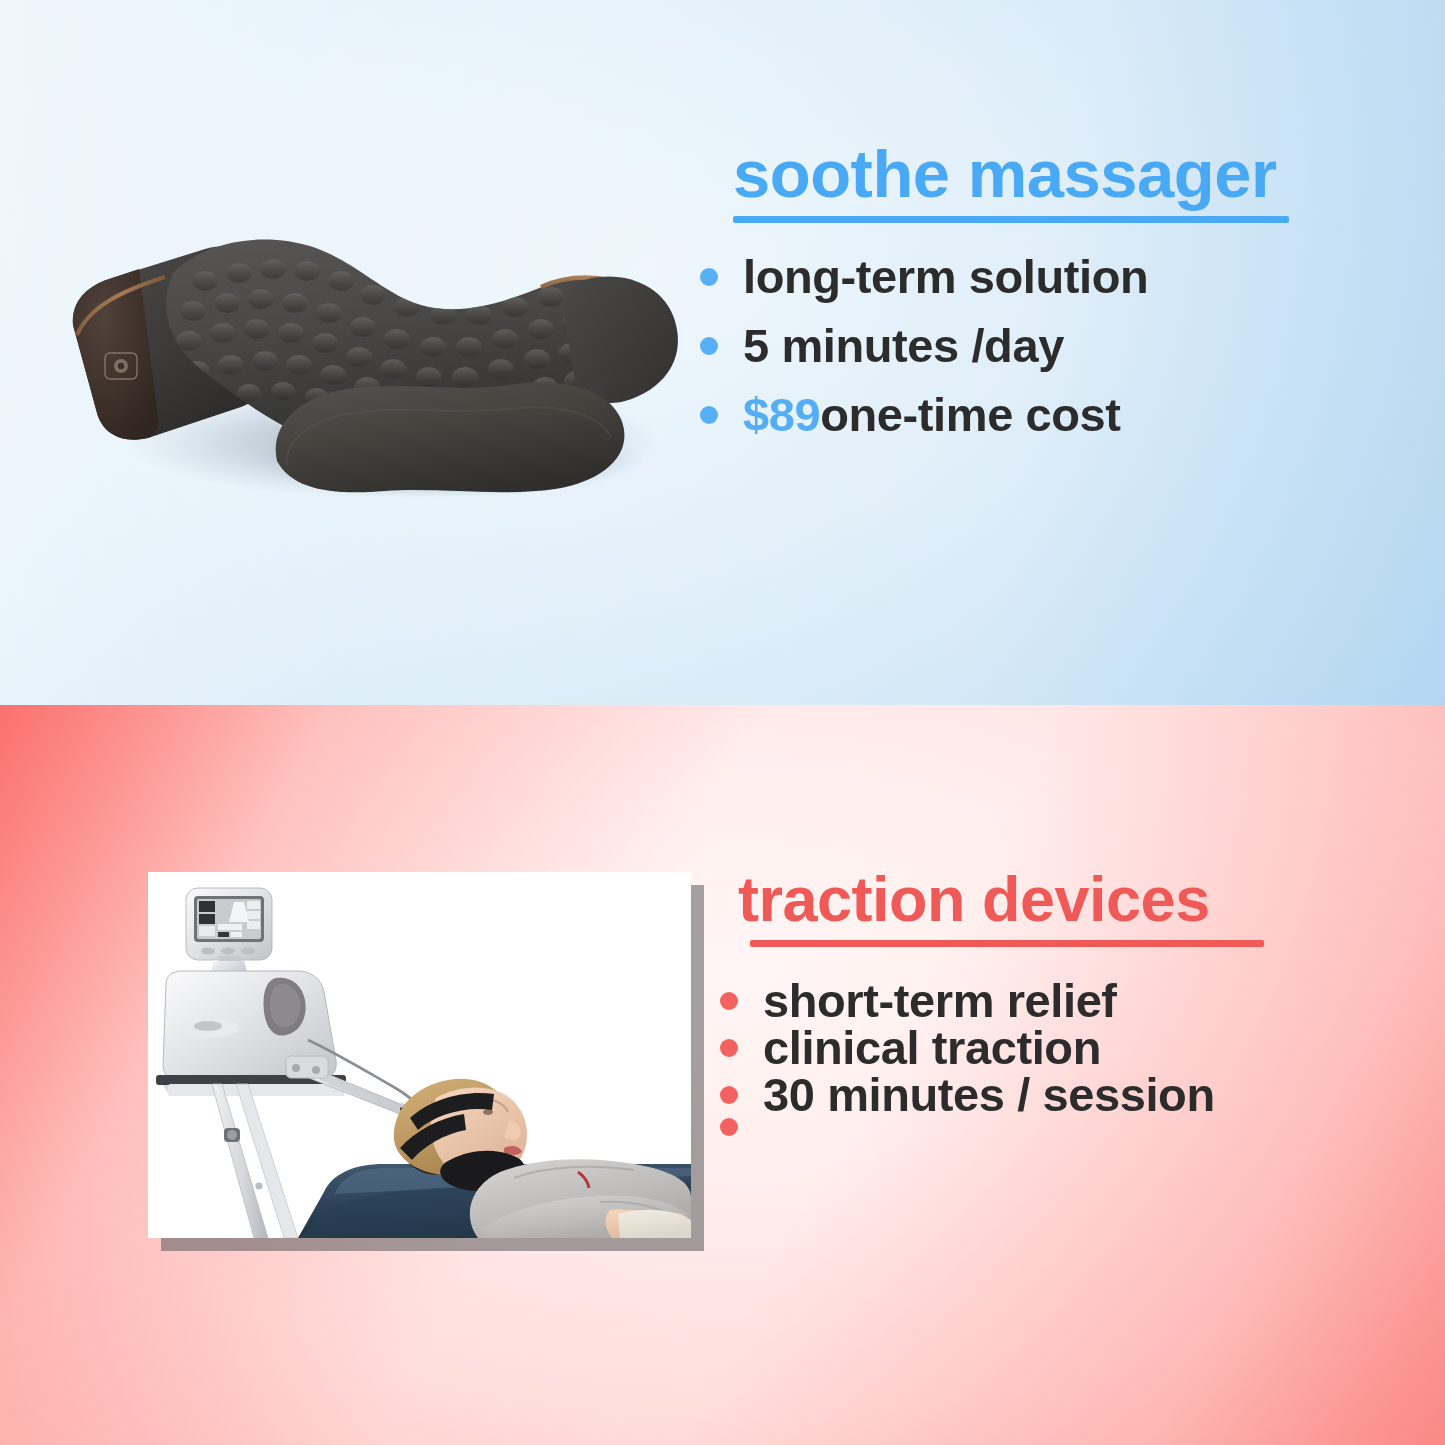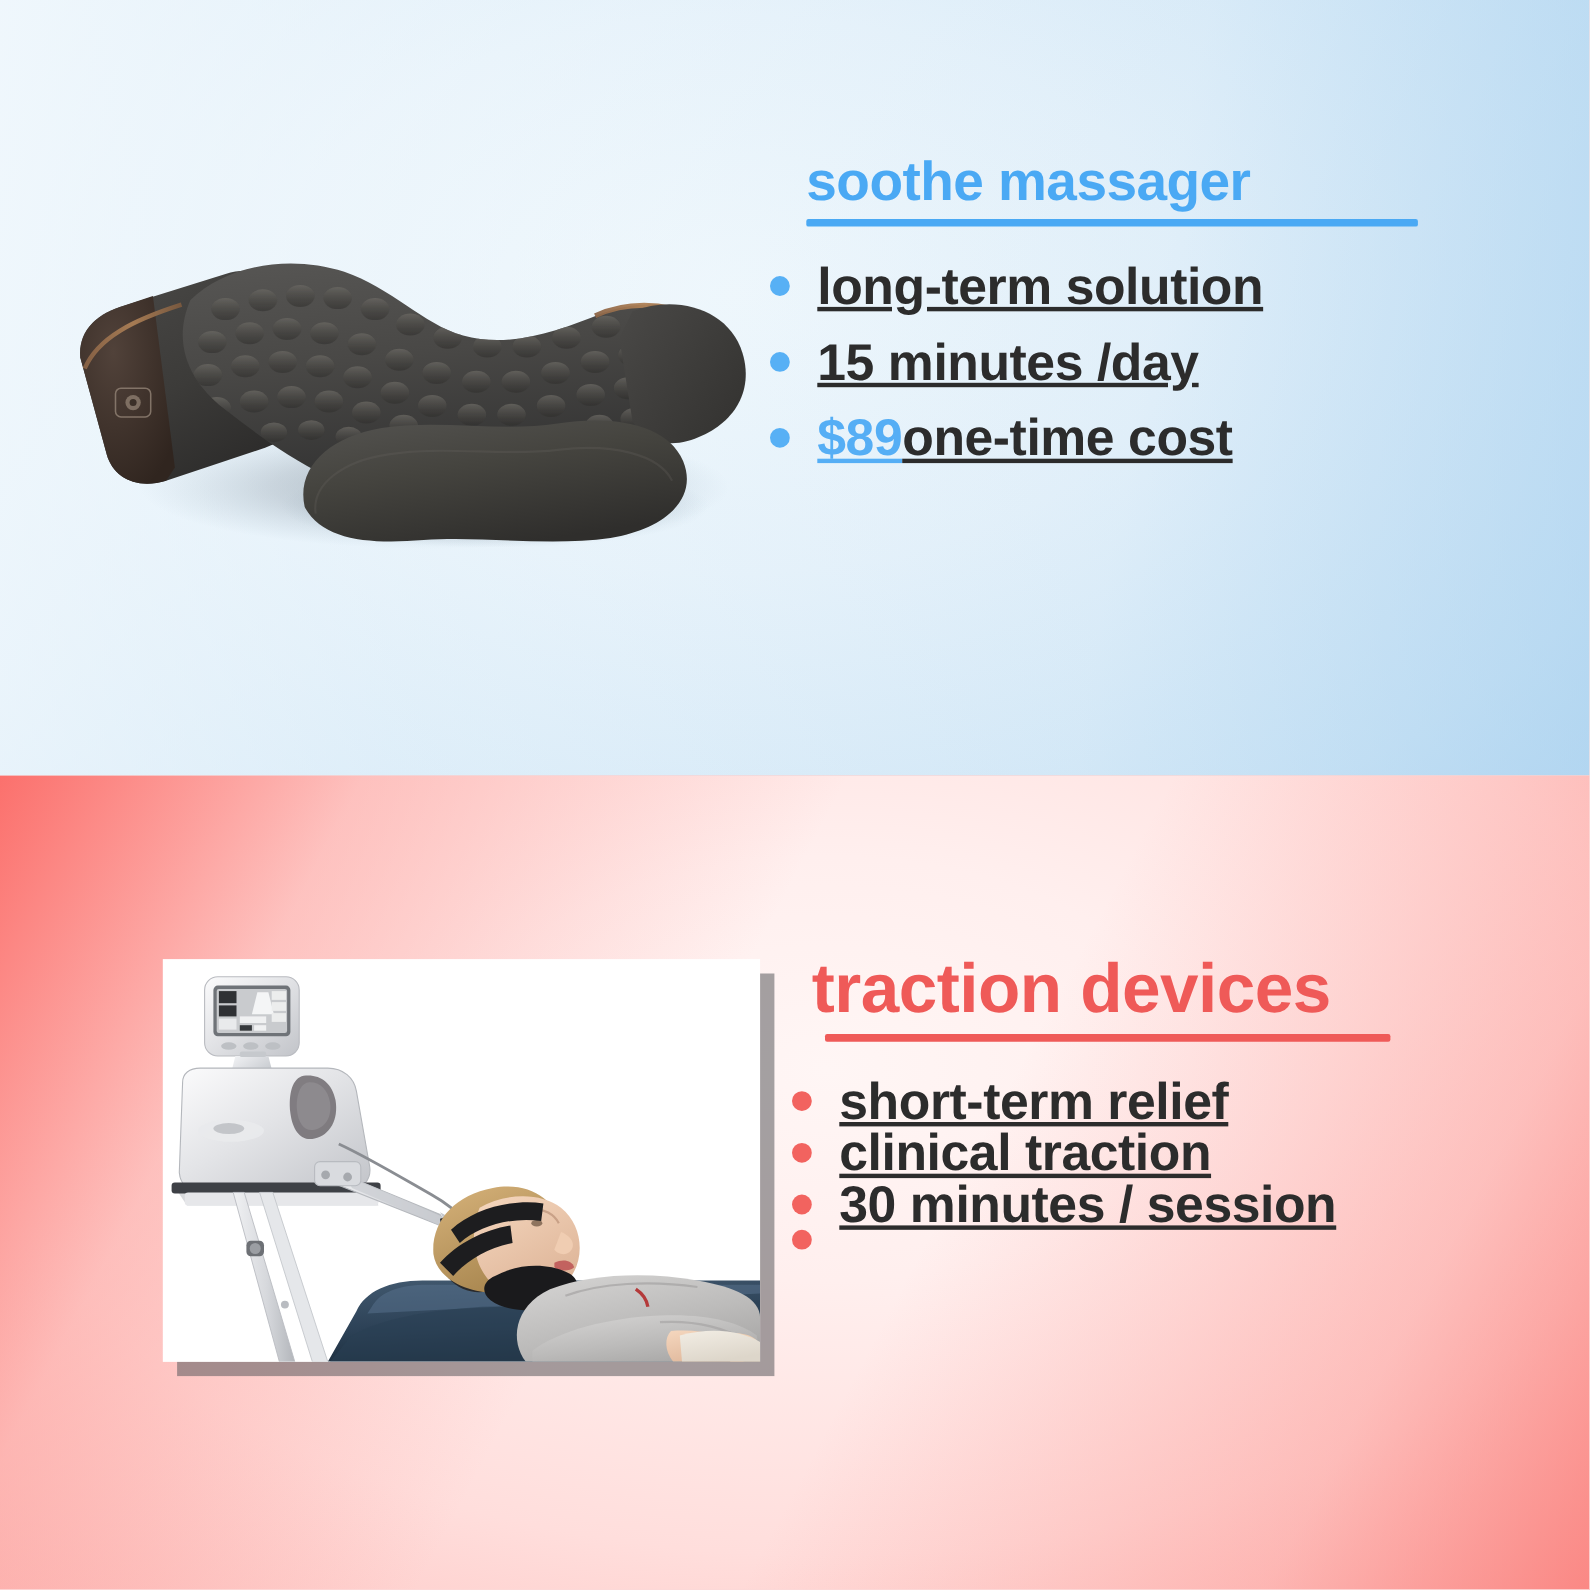--- a/index.html
+++ b/index.html
@@ -43,21 +43,21 @@
   .txtcol-red  { left:720px; top:868px; width:680px; }
 
   .heading {
     font-weight:800;
     letter-spacing:-0.5px;
     white-space:nowrap;
     display:inline-block;
     position:relative;
     line-height:1.0;
   }
-  .heading-blue { font-size:50px; color:#4aa9f4; margin-left:33px; }
+  .heading-blue { font-size:67px; color:#4aa9f4; margin-left:33px; }
   .heading-red  { font-size:63px; color:#ef5a58; margin-left:18px; }
 
   .hrule { height:7px; border-radius:2px; margin-top:9px; }
   .hrule-blue { width:556px; background:#4aa9f4; margin-left:33px; }
   .hrule-red  { width:514px; background:#ef5a58; margin-left:30px; }
 
   ul.blist { list-style:none; margin-top:30px; }
   ul.blist li {
     display:flex;
     align-items:center;
@@ -70,21 +70,21 @@
   }
   .panel-blue ul.blist li { margin-bottom:22px; }
 
   .dot { width:18px; height:18px; border-radius:50%; flex:0 0 18px; margin-right:25px; }
   .dot-blue { background:#57b0f5; }
   .dot-red  { background:#f2635f; }
 
   .accent-blue { color:#55aef5; }
   .accent-red  { color:#f2635f; }
 
-  ul.blist li .txt { display:inline-block;text-decoration:underline; }
+  ul.blist li .txt { display:inline-block; }
 
   
   .massager { position:absolute; left:55px; top:175px; width:640px; height:330px; }
   .massager svg { width:100%; height:100%; display:block; }
 
   
   .photo {
     position:absolute; left:148px; top:872px; width:543px; height:366px;
     background:#ffffff;
     box-shadow: 13px 13px 0 rgba(90,90,92,.55);
@@ -264,21 +264,21 @@
       <div class="heading heading-blue">soothe massager</div>
       <div class="hrule hrule-blue"></div>
 
       <ul class="blist">
         <li>
           <span class="dot dot-blue"></span>
           <span class="txt">long-term solution</span>
         </li>
         <li>
           <span class="dot dot-blue"></span>
-          <span class="txt">15 minutes /day</span>
+          <span class="txt">5 minutes /day</span>
         </li>
         <li>
           <span class="dot dot-blue"></span>
           <span class="txt accent-blue">$89</span>
           <span class="txt"> one-time cost</span>
         </li>
       </ul>
     </div>
   </section>
 

